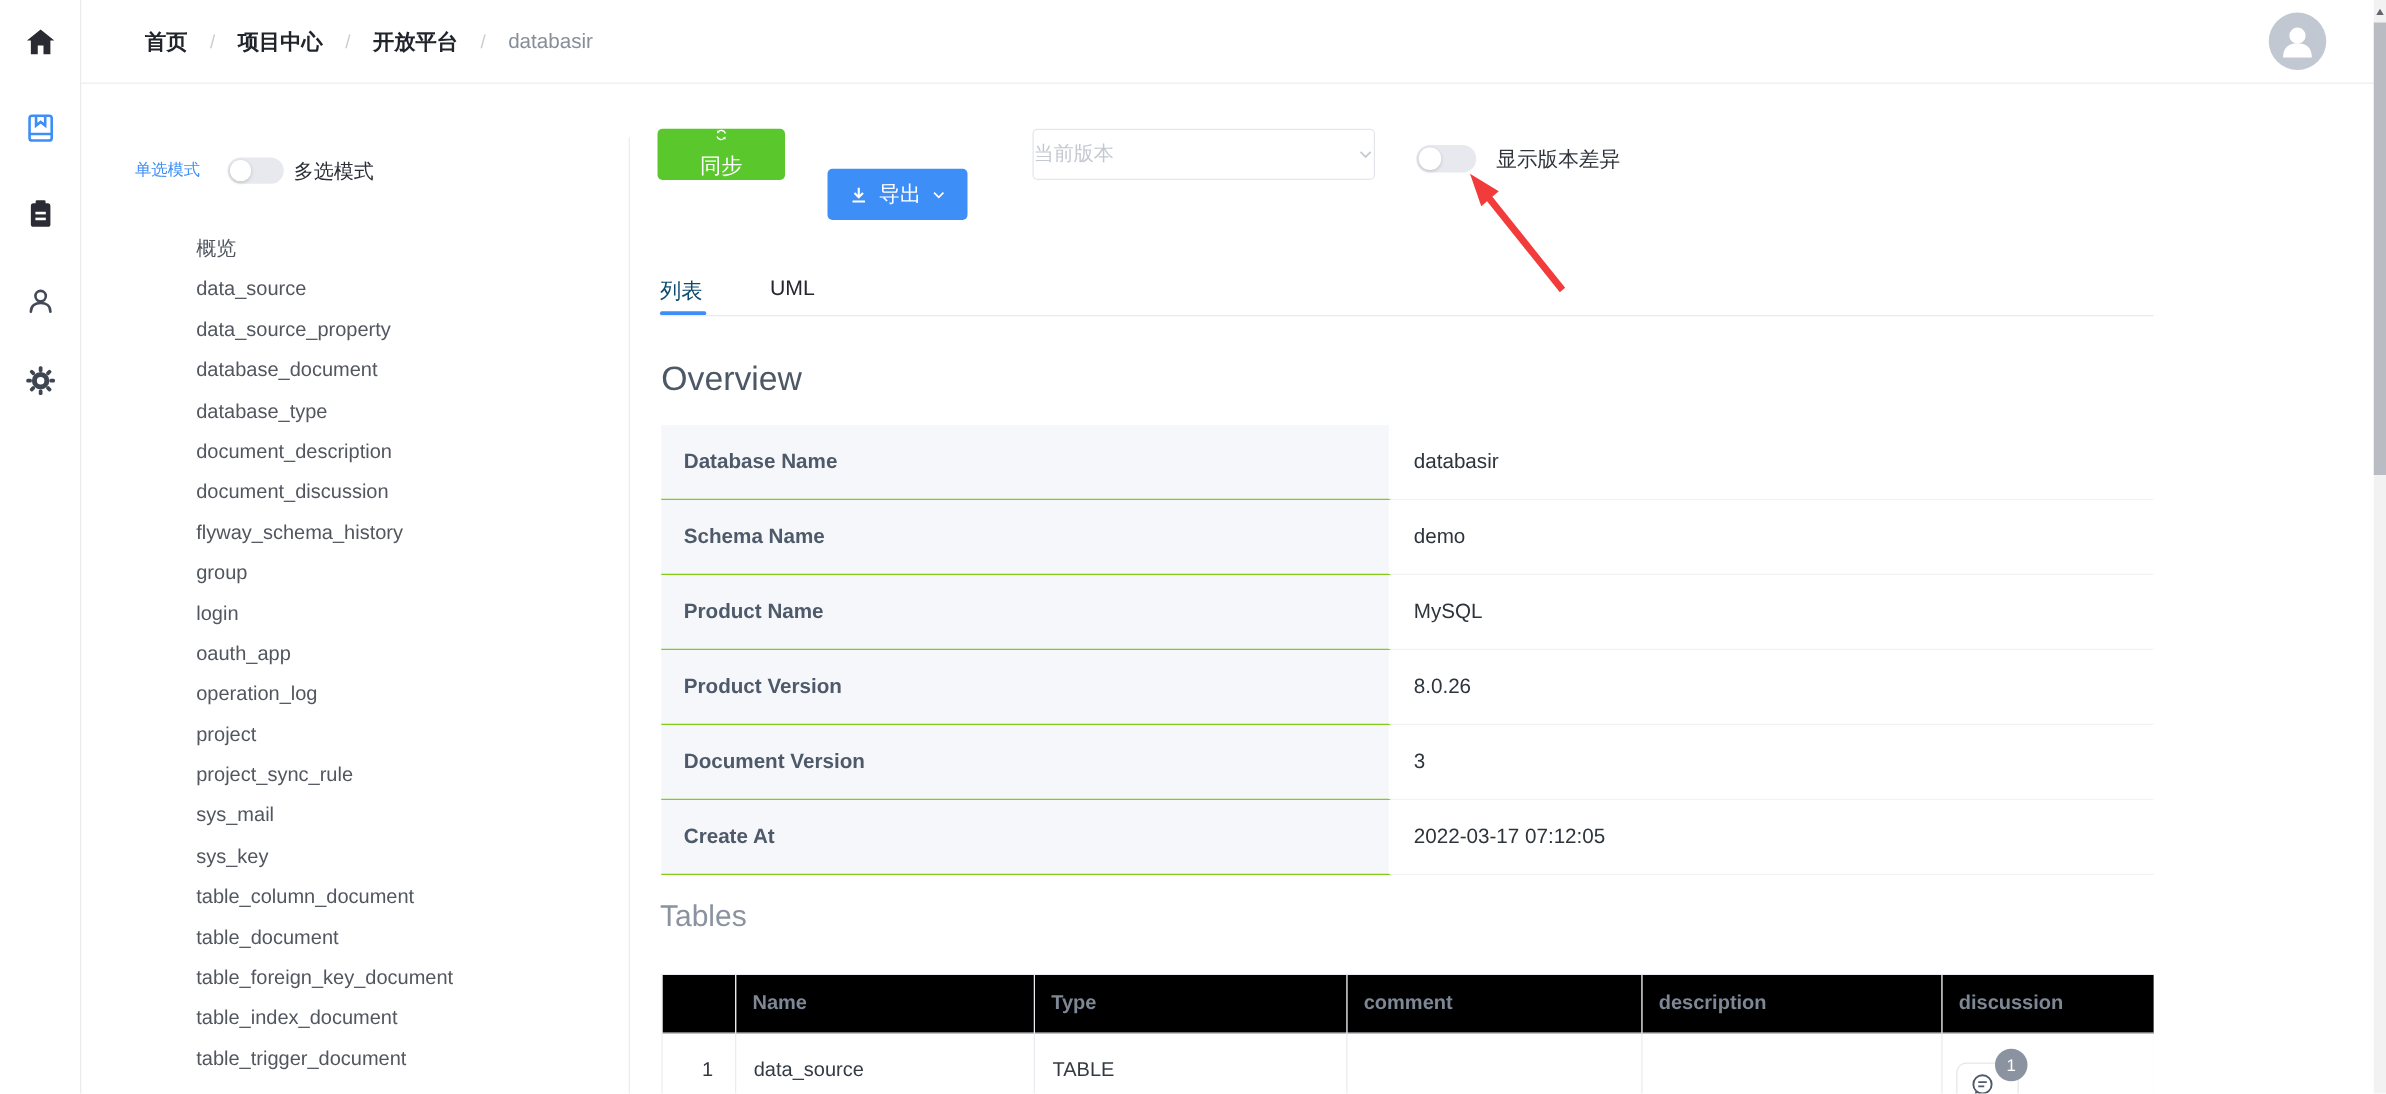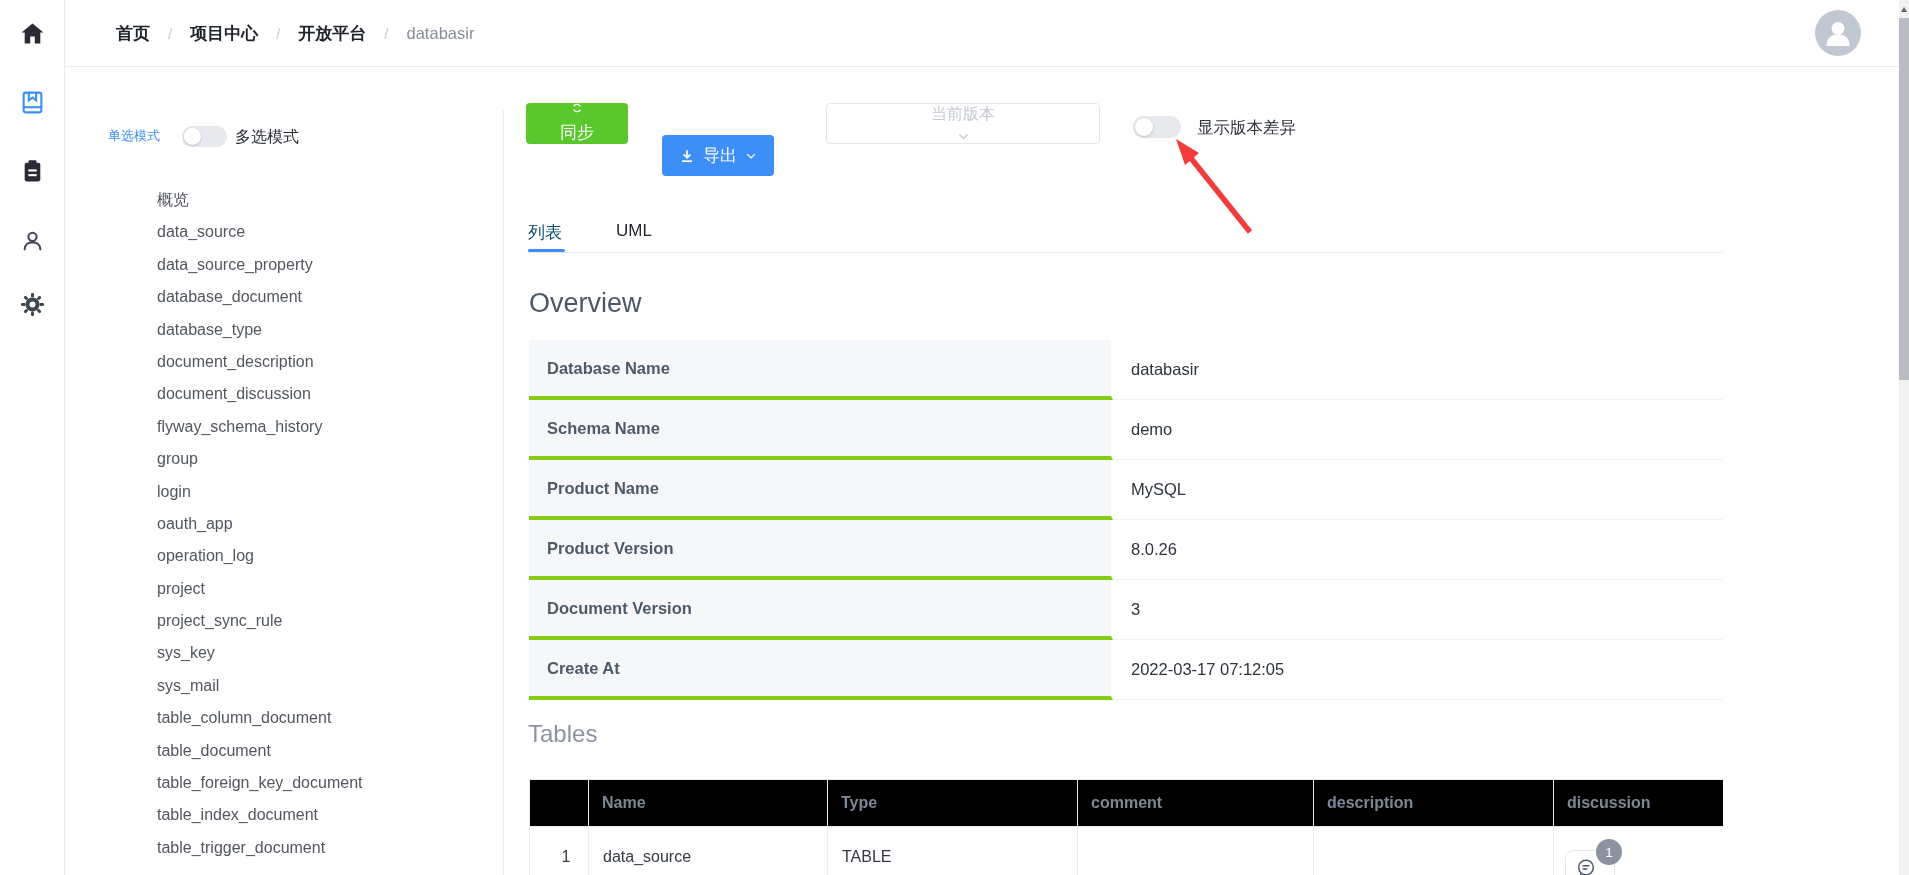--- a/index.html
+++ b/index.html
@@ -38,39 +38,39 @@
   #nav-list li { height:32.4px; line-height:32.4px; font-size:16px; color:#51565f; cursor:pointer; white-space:nowrap; }
 
   #v-divider { left:503px; top:110px; width:1px; height:765px; background:#ebecef; }
 
   
   .btn { position:absolute; top:103px; height:41px; border:none; border-radius:4px; color:#fff;
          font-size:17px; font-family:inherit; display:flex; align-items:center; justify-content:center; gap:8px; cursor:pointer; }
   #btn-sync { left:526px; width:102px; background:#5ac72d;flex-direction:column; }
   #btn-export { left:662px; width:112px; background:#3e8ef7;margin-top:32px; }
   #version-select { left:826px; top:103px; width:274px; height:41px; background:#fff; border:1px solid #e3e6eb; border-radius:4px;
-         display:flex; align-items:center; padding:0 0; cursor:pointer;flex-direction:column; }
+         display:flex; align-items:center; padding:0 0; cursor:pointer; }
   #version-select .ph { flex:1; font-size:16px; color:#c3c8d1; }
   #diff-switch { left:1133px; top:116px; width:48px; height:22px; }
   #diff-switch .knob { width:18px; height:18px; }
   #diff-label { left:1197px; top:117px; font-size:16.5px; color:#30353c; }
   #anno-arrow { left:1160px; top:130px; width:110px; height:110px; pointer-events:none; }
 
   
   .tab { position:absolute; top:221px; font-size:17px; cursor:pointer; }
   #tab-list { left:528px; color:#0c4a6e; }
   #tab-uml  { left:616px; color:#23262c; }
   #tab-underline { left:528px; top:249px; width:37px; height:3px; background:#3e8ef7; border-radius:2px; }
   #tab-track { left:528px; top:252px; width:1195px; height:1px; background:#e8eaef; }
 
   
   #ov-title { left:529px; top:288px; font-size:27px; font-weight:500; color:#4d5866; }
   #ov-table { left:529px; top:340px; width:1194px; }
   .ov-row { display:flex; height:60px; }
-  .ov-label { width:584px; background:#f5f7fa; border-right:2px solid #fff; border-bottom:4px solid #84cc16;
+  .ov-label { width:584px; background:#f5f7fa; border-right:2px solid #fff; border-bottom:1px solid #84cc16;
               display:flex; align-items:center; padding-left:18px; font-weight:bold; font-size:16.5px; color:#4e5969;text-align:right; }
   .ov-value { flex:1; border-bottom:1px solid #f1f3f6; display:flex; align-items:center; padding-left:18px; font-size:16.5px; color:#2e343c; }
 
   
   #tbl-title { left:528px; top:720px; font-size:24px; font-weight:500; color:#8c93a0; }
   #data-table-wrap { left:529px; top:779px; width:1194px; height:96px; overflow:hidden; }
   table.dt { width:1194px; border-collapse:collapse; table-layout:fixed; }
   table.dt th, table.dt td { border:1px solid #e9ecf0; font-size:16px; }
   table.dt th { height:47px; text-align:left; padding-left:13px; color:#7d8795; font-weight:bold; background:#000000; }
   table.dt td { height:60px; padding-left:14px; color:#343a43; }
@@ -156,22 +156,22 @@
     <li>database_type</li>
     <li>document_description</li>
     <li>document_discussion</li>
     <li>flyway_schema_history</li>
     <li>group</li>
     <li>login</li>
     <li>oauth_app</li>
     <li>operation_log</li>
     <li>project</li>
     <li>project_sync_rule</li>
+    <li>sys_mail</li>
     <li>sys_key</li>
-    <li>sys_mail</li>
     <li>table_column_document</li>
     <li>table_document</li>
     <li>table_foreign_key_document</li>
     <li>table_index_document</li>
     <li>table_trigger_document</li>
   </ul>
 
   <div id="v-divider" class="abs"></div>
 
   <button id="btn-sync" class="btn">

